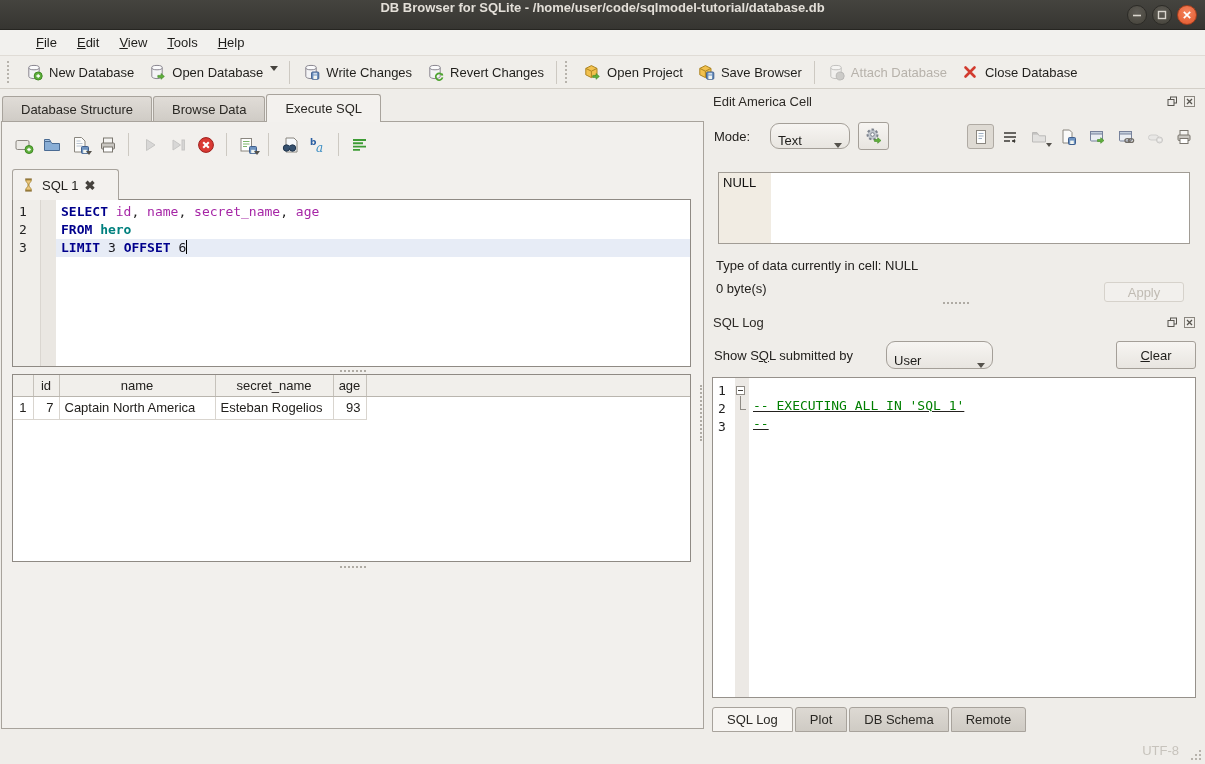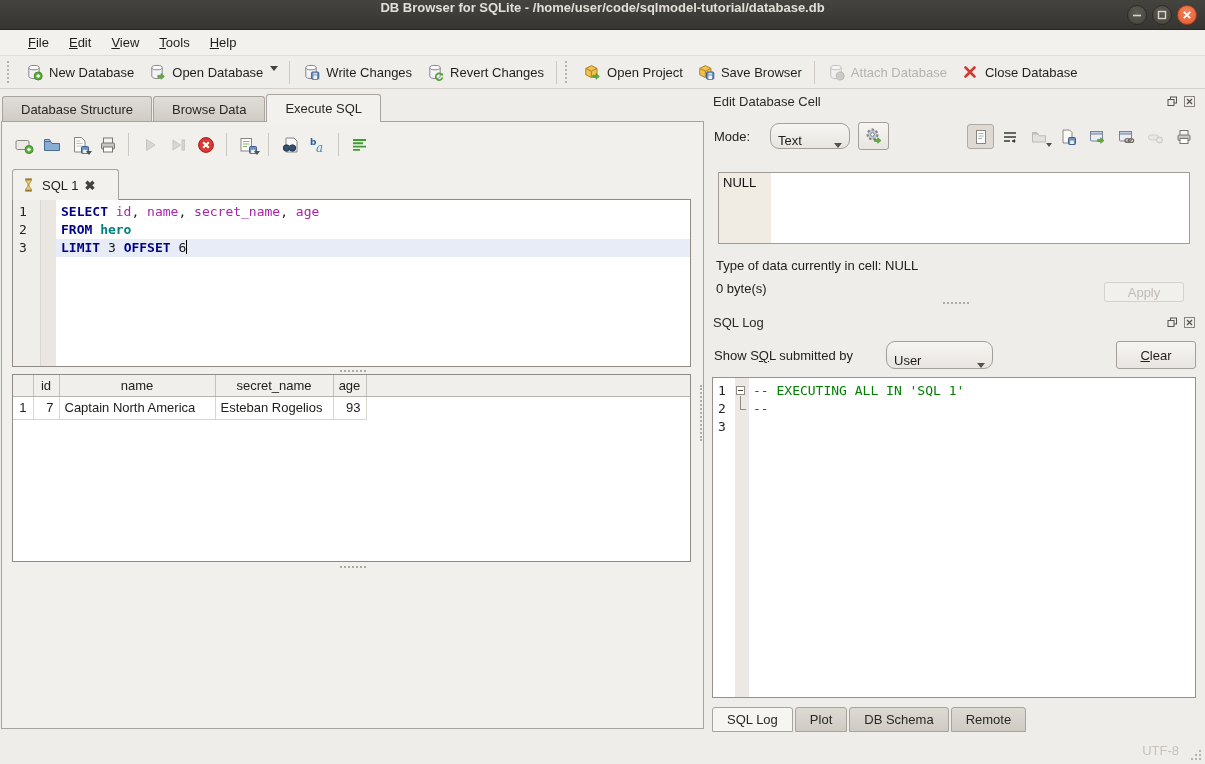--- a/index.html
+++ b/index.html
@@ -12,21 +12,21 @@
     background:linear-gradient(#45443F,#363531); border-bottom:1px solid #262521;
     display:flex; align-items:flex-start; justify-content:center; }
   .titlebar .title { color:#E3DFD8; font-weight:bold; font-size:13px; }
   .win-controls { position:absolute; right:8px; top:5px; display:flex; gap:5px; }
   .wc { width:20px; height:20px; border-radius:50%; display:flex; align-items:center; justify-content:center; }
   .wc.plain { background:radial-gradient(circle at 50% 35%, #5E5B55, #444239); border:1px solid #2C2B27; }
   .wc.close { background:radial-gradient(circle at 50% 35%, #F4855F, #E2572B); border:1px solid #A33E1D; }
 
   
   .menubar { position:absolute; left:0; top:30px; width:100%; height:26px; background:#F2F1EE;
-    border-bottom:1px solid #E0DCD6; display:flex; align-items:center; padding-left:18px; }
+    border-bottom:1px solid #E0DCD6; display:flex; align-items:center; padding-left:26px; }
   .menu-item { padding:3px 10px; color:#1E1D1A; }
   .menu-item u { text-decoration:underline; }
 
   
   .toolbar { position:absolute; left:0; top:56px; width:100%; height:33px; background:#F0EEEA;
     border-bottom:1px solid #D3CFC8; display:flex; align-items:center; padding:0 4px; }
   .tb-handle { width:5px; height:22px; border-left:2px dotted #B7B3AC; margin:0 6px 0 3px; }
   .tbtn { display:flex; align-items:center; gap:6px; padding:3px 7px; border-radius:3px; color:#201F1C; white-space:nowrap; }
   .tbtn.disabled { color:#B7B2AB; }
   .tbtn.disabled svg { filter:grayscale(1) opacity(.45); }
@@ -122,21 +122,21 @@
   .apply-btn { position:absolute; right:21px; top:177px; width:80px; height:20px;margin-top:16px; }
 
   .log-controls-label { position:absolute; left:8px; top:259px; }
   .log-select { position:absolute; left:180px; top:252px; width:107px; height:28px; }
   .clear-btn { position:absolute; right:9px; top:252px; width:80px; height:28px; }
 
   .log-editor { position:absolute; left:6px; top:288px; width:484px; height:321px; background:#FFF;
     border:1px solid #96918B; display:flex; font-family:"DejaVu Sans Mono", monospace; font-size:13px; }
   .log-gutter { width:22px; padding:4px 0 0 5px; line-height:18px; color:#222; }
   .log-fold { width:14px; background:#ECE9E5; padding-top:4px; }
-  .log-code { flex:1; padding-top:4px; line-height:18px; }
+  .log-code { flex:1; padding-top:19px; line-height:18px;text-decoration:underline; }
   .log-line { height:18px; padding-left:4px; white-space:pre; color:#007F00; }
   .fold-cell { position:relative; width:14px; height:18px; }
   .fbox { position:absolute; left:1px; top:4px; width:9px; height:9px; border:1px solid #8F8B85; background:#FFF; }
   .fbox::after { content:""; position:absolute; left:1px; top:3px; width:5px; height:1px; background:#44413C; }
   .ftail { position:absolute; left:5px; top:14px; height:14px; width:1px; background:#8F8B85; }
   .fup { position:absolute; left:5px; top:0; height:9px; width:1px; background:#8F8B85; }
   .ftick { position:absolute; left:6px; top:9px; width:5px; height:1px; background:#8F8B85; }
 
   .bottom-tabs { position:absolute; left:6px; top:618px; display:flex; gap:2px; }
   .btab { height:25px; padding:0 14px; display:flex; align-items:center; border:1px solid #A8A39C;
@@ -434,21 +434,21 @@
     <div class="split-h" style="top:441px;">
         <div class="dots"></div>
       </div>
 
   </div>
 
   <div class="vsplit"></div>
 
   <div class="right-pane">
 
-    <div class="dock-title" style="top:5px;">Edit Database Cell</div>
+    <div class="dock-title" style="top:5px;">Edit America Cell</div>
     <div class="dock-btns" style="top:6px;">
       <div class="dock-btn">
         <svg width="11" height="11">
             <rect x="3.5" y="1" width="6" height="6" fill="#EFEDEA" stroke="#57544E"></rect>
             <rect x="1" y="3.5" width="6" height="6" fill="#EFEDEA" stroke="#57544E"></rect>
           </svg>
       </div>
       <div class="dock-btn">
         <svg width="11" height="11">
             <rect x=".5" y=".5" width="10" height="10" fill="none" stroke="#8A867F"></rect>

